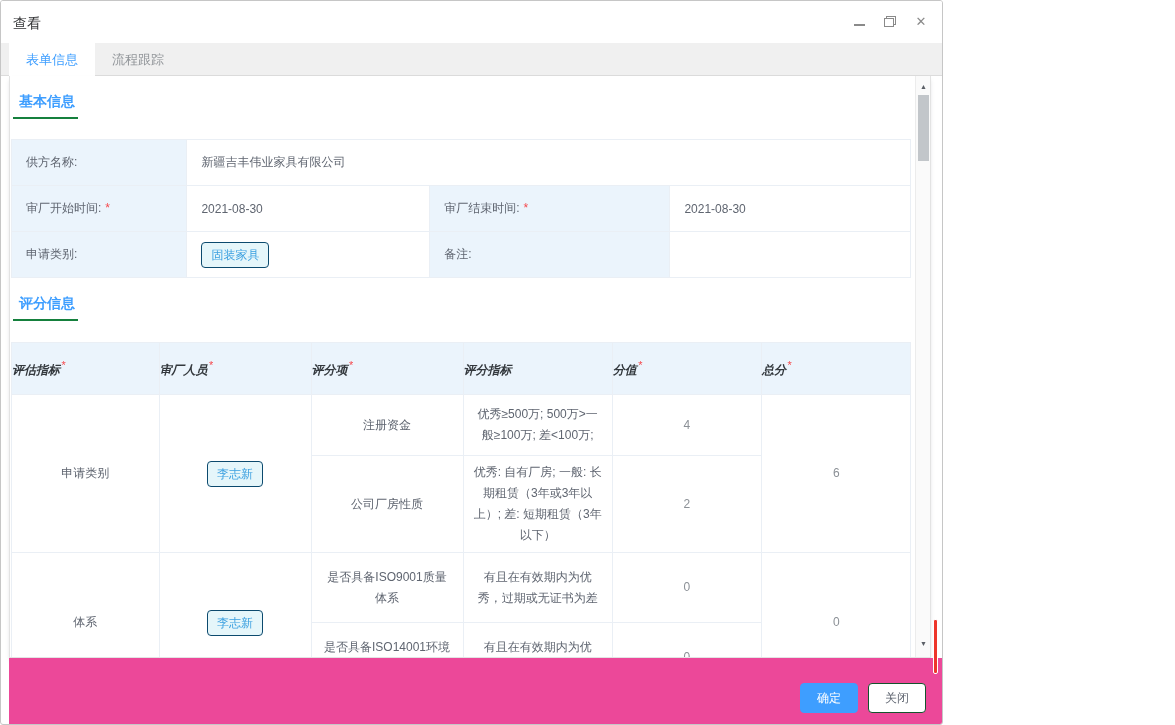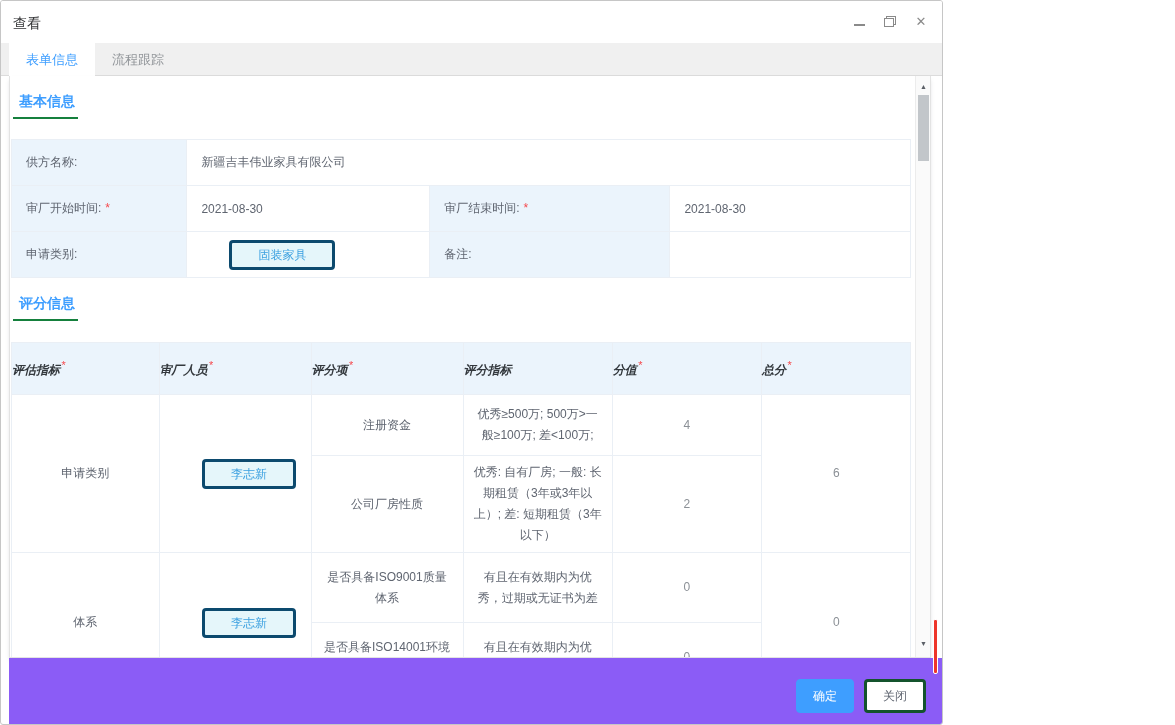--- a/index.html
+++ b/index.html
@@ -31,46 +31,46 @@
   table { border-collapse:collapse; width:99.5%; margin:0 0 0 1px; table-layout:fixed; }
   td, th { border:1px solid #eaeff5; font-size:12px; vertical-align:middle; }
 
   
   .info-table { margin-top:20px;border-radius:11px; }
   .info-table td { height:46px; padding:0 14px; }
   .info-table .lbl { background:#ebf4fc; color:#5f6570; text-align:left; }
   .info-table .val { background:#fff; color:#5f6570; text-align:left; }
   .req { color:#f5494d; margin-left:4px; }
 
-  .tag { display:inline-block; background:#e5f6fa; border:3px solid #0c4a6e; color:#3ba0e0; border-radius:4px; font-size:12px; padding:6px 26px; line-height:1;margin-left:28px; }
+  .tag { display:inline-block; background:#e5f6fa; border:1px solid #0c4a6e; color:#3ba0e0; border-radius:4px; font-size:12px; padding:6px 9px; line-height:1; }
 
   
   .score-table { margin-top:21px; }
   .score-table th { height:52px; background:#ebf4fc; color:#33383d; font-weight:bold; text-align:left;font-style:italic; }
   .score-table th .req { margin-left:1px; font-size:11px; vertical-align:super; font-weight:normal; }
   .score-table td { text-align:center; color:#5f6570; padding:6px 10px; line-height:21px; }
   .score-table .num { color:#8b9096; }
   .row-h1 td { height:61px; }
   .row-h2 td { height:88px; }
   .row-h3 td { height:70px; }
   .row-h4 td { height:70px; }
 
   
   .scrollbar { position:absolute; top:0; right:0; bottom:0; width:15px; background:#fafafa; border-left:1px solid #ececec; }
   .scroll-arrow { position:absolute; left:0; width:15px; height:15px; display:flex; align-items:center; justify-content:center; font-size:7px; color:#5a5f66; cursor:pointer; }
   .scroll-arrow.up { top:3px; }
   .scroll-arrow.down { bottom:6px; }
   .scroll-thumb { position:absolute; left:2px; top:19px; width:11px; height:66px; background:#c2c6ca; cursor:pointer; }
 
   
-  .footer { position:absolute; left:8px; right:0; bottom:0; height:66px; background:#8b5cf6; }
+  .footer { position:absolute; left:8px; right:0; bottom:0; height:66px; background:#ec4899; }
   .footer-buttons { position:absolute; right:16px; bottom:11px; display:flex; gap:10px; }
   .btn { font-size:12px; border-radius:4px; padding:8px 16px; line-height:1; cursor:pointer; font-family:inherit; }
   .btn-primary { background:#3e9eff; border:1px solid #3e9eff; color:#fff; }
-  .btn-plain { background:#fff; border:3px solid #14532d; color:#5f6570; }
+  .btn-plain { background:#fff; border:1px solid #14532d; color:#5f6570; }
 
   
   .red-bar { position:absolute; right:4px; top:618px; width:5px; height:55px; background:#ee352b; border:1px solid #fff; border-radius:2px; z-index:5; }
 </style>
 </head>
 <body>
 
 <div class="window">
 
   <div class="titlebar">

